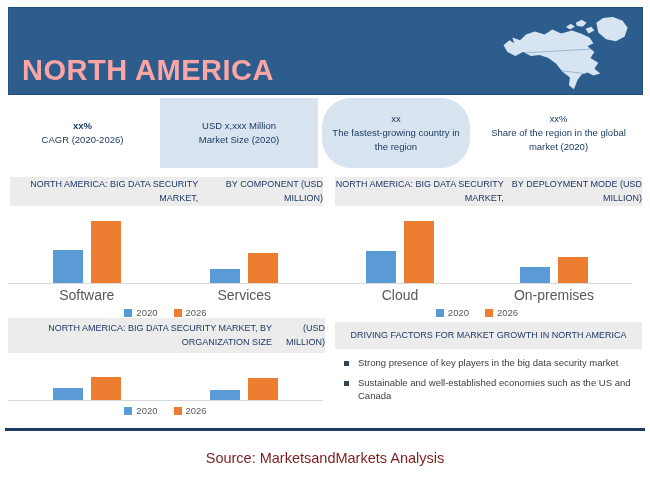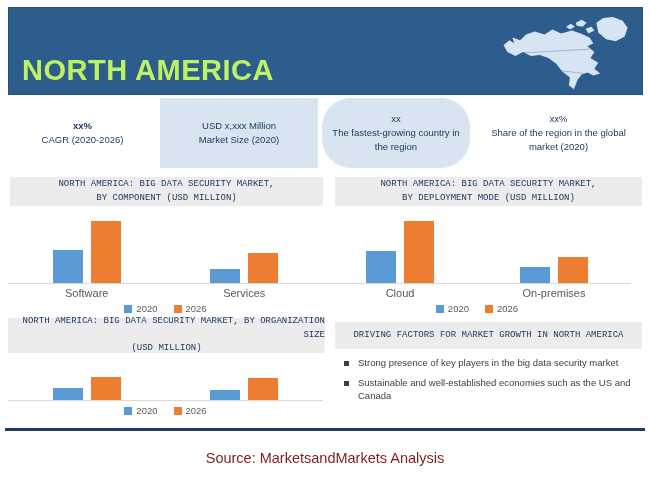--- a/index.html
+++ b/index.html
@@ -3,58 +3,58 @@
 <meta charset="utf-8">
 <style>
   * { margin:0; padding:0; box-sizing:border-box; }
   body { background:#fff; font-family:"Liberation Sans", sans-serif; }
   .page { position:relative; width:650px; height:478px; background:#ffffff; overflow:hidden; }
 
   
   .header { position:absolute; left:8px; top:7px; width:635px; height:88px;
             background:#2C5D8D; border:1px solid #24507E; }
   .header-title { position:absolute; left:13px; top:46px; font-size:29px; font-weight:bold;
-                  color:#bef264; letter-spacing:0.5px; }
+                  color:#fca5a5; letter-spacing:0.5px; }
   .header-map { position:absolute; right:4px; top:5px; width:140px; height:84px; }
 
   
   .stat-card { position:absolute; top:98px; height:70px; display:flex; flex-direction:column;
                justify-content:center; align-items:center; text-align:center;
                color:#17365D; font-size:9.5px; line-height:1.45; padding:4px 8px; }
   .stat-card.white { background:#ffffff; }
   .stat-card.blue  { background:#D9E4F1; }
   .stat-1 { left:8px;   width:149px; }
   .stat-2 { left:160px; width:158px; }
   .stat-3 { left:322px; width:148px;border-radius:29px; }
   .stat-4 { left:474px; width:169px; }
   .stat-line1 { }
   .stat-1 .stat-line1 { font-weight:bold; }
 
   
   .band { position:absolute; background:#ECECEC; color:#1F3864; font-size:9px;
-          display:flex; flex-direction:column; justify-content:center; align-items:center;
-          text-align:right; line-height:1.5;font-family:Liberation Mono, monospace; }
+          display:flex; flex-direction:row; justify-content:center; align-items:center;
+          text-align:right; line-height:1.5; }
   .band-component   { left:10px;  top:177px; width:313px; height:29px; }
   .band-deployment  { left:335px; top:177px; width:307px; height:29px; }
   .band-orgsize     { left:8px;   top:318px; width:317px; height:35px; }
   .band-driving     { left:335px; top:322px; width:307px; height:27px; }
 
   
   .chart { position:absolute; }
   .chart-component  { left:8px;   top:212px; width:315px; }
   .chart-deployment { left:323px; top:212px; width:308px; }
   .chart-orgsize    { left:8px;   top:357px; width:315px; }
   .groups { display:flex; justify-content:space-around; align-items:flex-end;
             border-bottom:1px solid #D9D9D9; }
   .chart-component  .groups, .chart-deployment .groups { height:72px; }
   .chart-orgsize .groups { height:44px; }
   .group { display:flex; align-items:flex-end; gap:8px; }
   .bar { width:30px; }
   .cats { display:flex; justify-content:space-around; margin-top:3px; }
-  .cat { flex:1; text-align:center; font-size:11px; color:#595959; }
+  .cat { flex:1; text-align:center; font-size:14px; color:#595959; }
   .legend { display:flex; justify-content:center; align-items:center; gap:16px;
             margin-top:4px; font-size:9.5px; color:#595959; }
   .legend-item { display:flex; align-items:center; gap:4px; }
   .swatch { width:8px; height:8px; display:inline-block; }
 
   
   .driving-list { position:absolute; left:338px; top:357px; width:304px; }
   .bullet-row { display:flex; margin-bottom:7px; font-size:9.5px; color:#3D3D3D; line-height:1.35; }
   .bullet-square { width:5px; height:5px; background:#33424F; margin:4px 9px 0 6px; flex:0 0 5px; }
 

